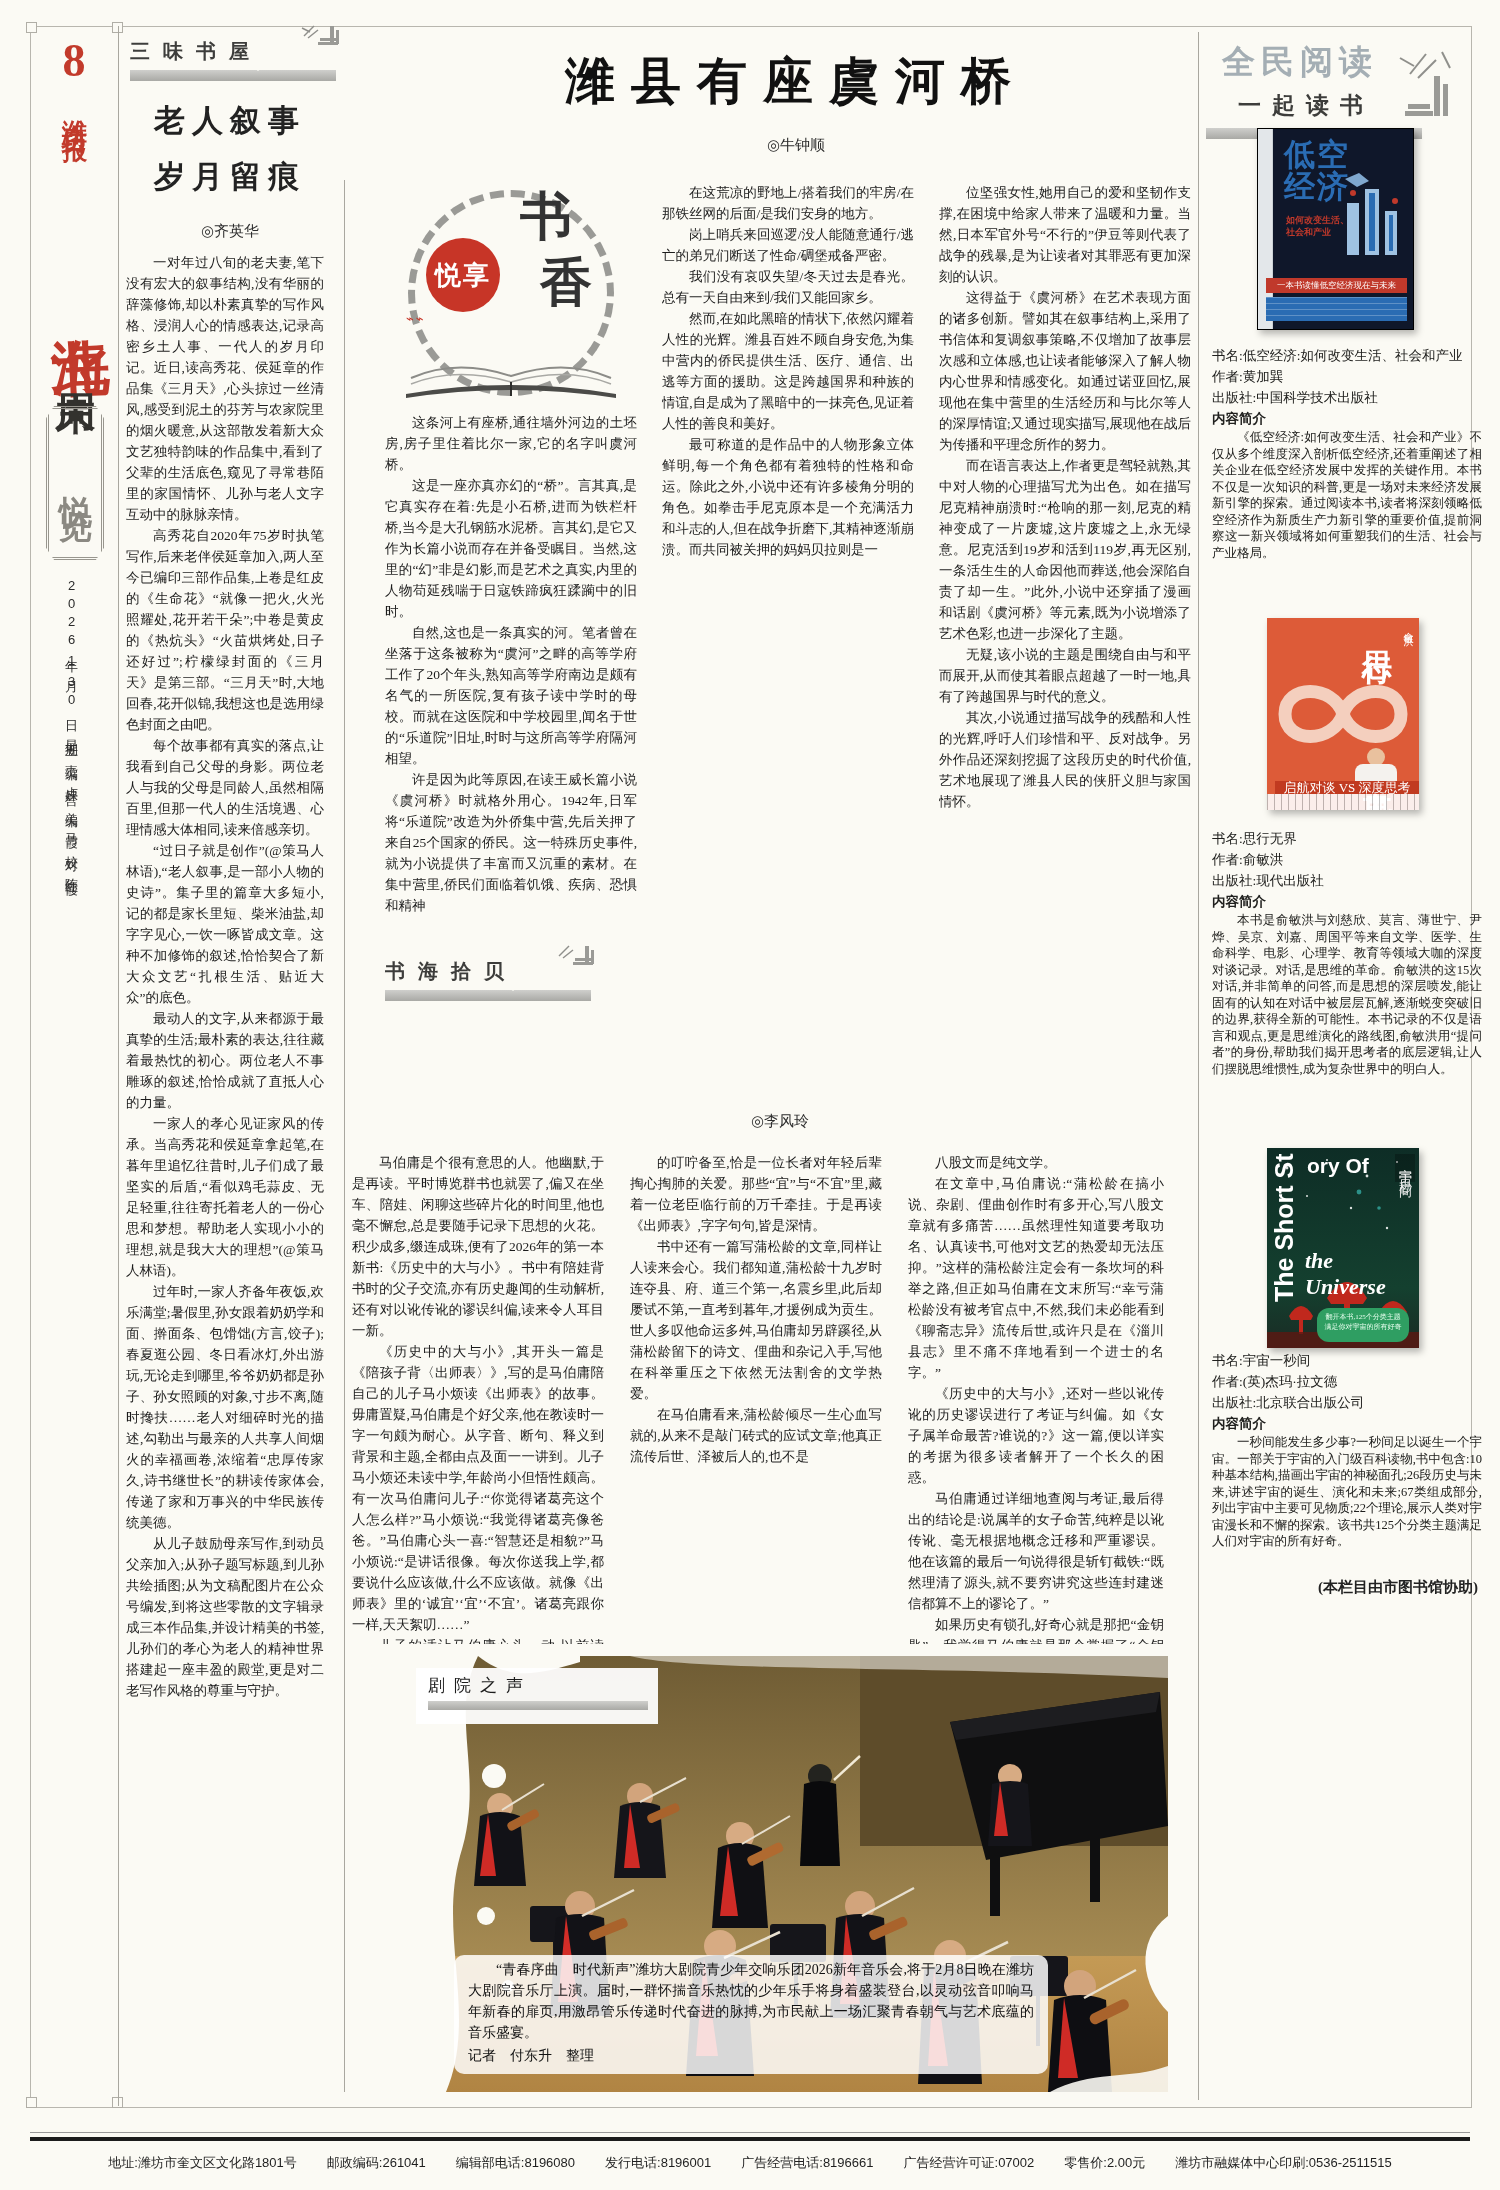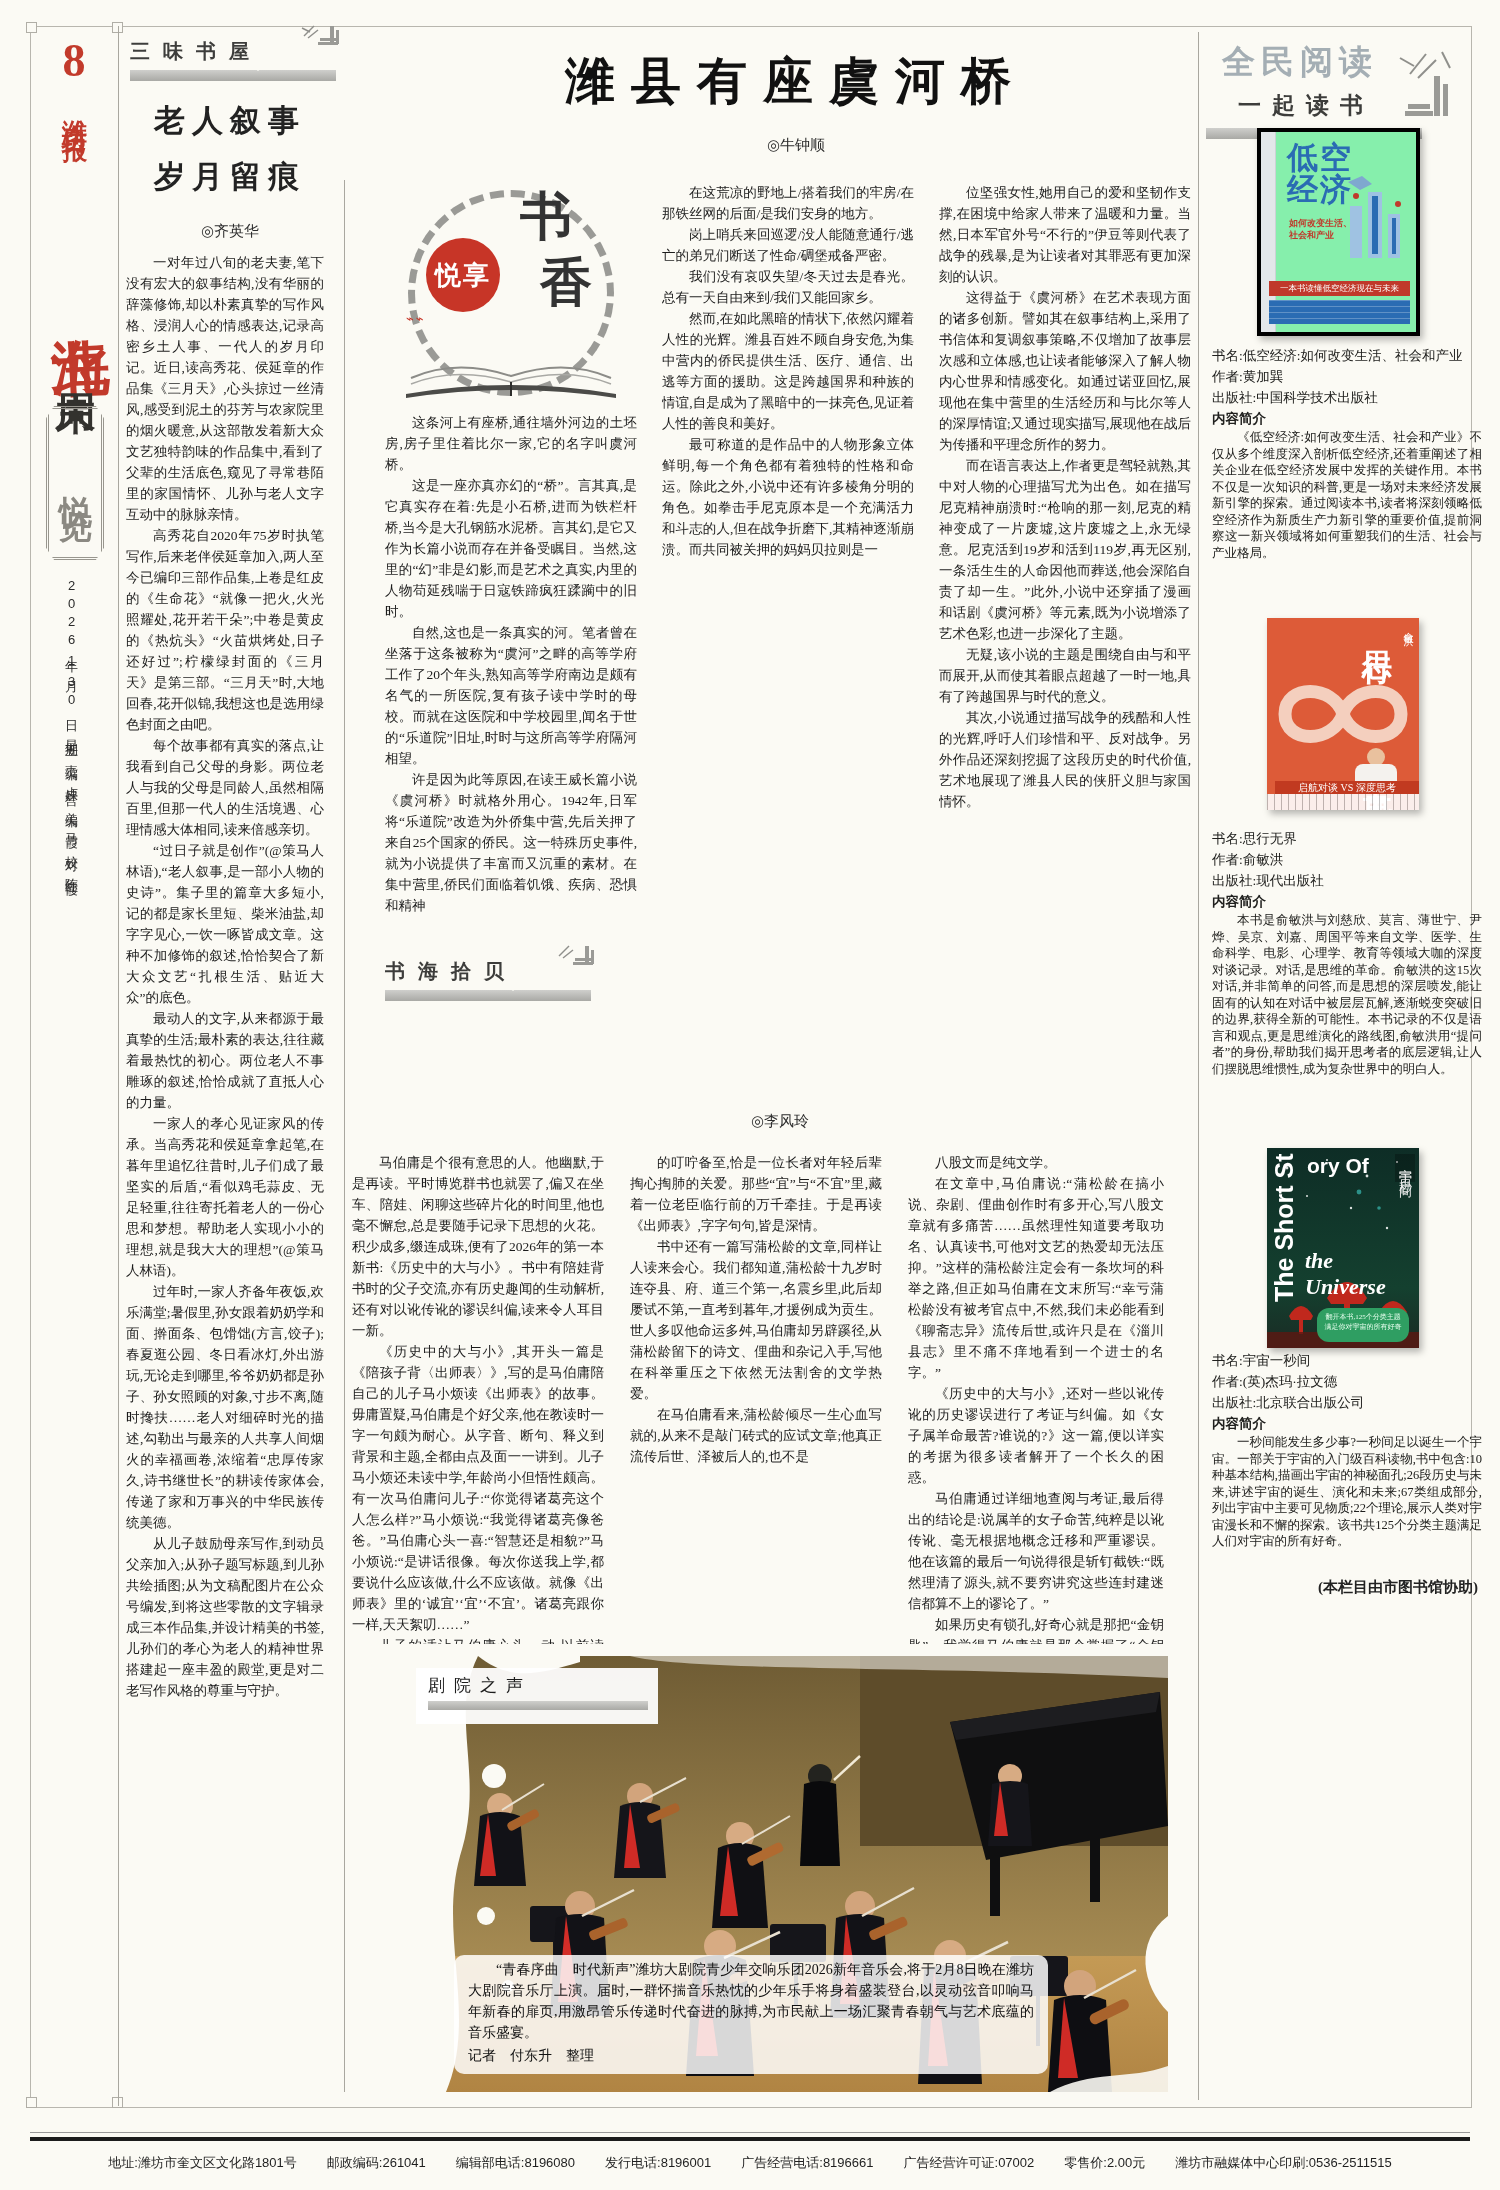--- a/index.html
+++ b/index.html
@@ -54,37 +54,37 @@
   
   .rc-head1{left:1222px;top:40px;font-size:33px;font-weight:800;letter-spacing:6px;color:#a4aeb4;}
   .rc-head2{left:1238px;top:90px;font-size:23px;font-weight:bold;letter-spacing:11px;color:#3d3d3b;}
   .rc-bar{left:1206px;top:128px;width:216px;height:11px;background:linear-gradient(#cfcfcc,#a9a9a5);}
   .book-cover{position:absolute;box-shadow:3px 4px 7px rgba(0,0,0,.28);overflow:hidden;}
   .book-info{position:absolute;left:1212px;width:270px;font-size:13.5px;line-height:21px;color:#20201e;}
   .book-info .ln{margin:0;}
   .book-info .intro{margin:0;font-size:12.5px;line-height:16.5px;text-align:justify;text-indent:2em;}
   .lib-credit{position:absolute;left:1212px;width:266px;text-align:right;font-size:15px;font-weight:bold;color:#222;}
   
-  #cover1{left:1257px;top:128px;width:155px;height:200px;background:#86efac;border:4px solid #000000;}
+  #cover1{left:1257px;top:128px;width:155px;height:200px;background:#0f172a;border:1px solid #000000;}
   #cover1 .spine{position:absolute;left:0;top:0;width:14px;height:100%;background:#e3e7ea;border-right:1px solid #ccd2d6;}
   #cover1 .t{position:absolute;left:26px;top:10px;font-size:31px;line-height:1.04;font-weight:900;color:#2a6cb3;letter-spacing:2px;}
   #cover1 .s{position:absolute;left:28px;top:86px;width:64px;font-size:9px;line-height:1.3;color:#c0392b;font-weight:bold;}
   #cover1 .band{position:absolute;left:8px;right:6px;bottom:36px;background:#c0392b;color:#fff;font-size:8.5px;
                 text-align:center;line-height:15px;white-space:nowrap;overflow:hidden;}
   #cover1 .foot{position:absolute;left:8px;right:6px;bottom:8px;height:24px;background:#2a6cb3;
                 background-image:linear-gradient(rgba(255,255,255,.25) 1px,transparent 1px);background-size:100% 6px;}
   
   #cover2{left:1267px;top:618px;width:152px;height:192px;background:#dd5b38;}
   #cover2 .t1,#cover2 .t2{position:absolute;color:#fff;font-weight:800;font-size:30px;writing-mode:vertical-rl;text-orientation:upright;letter-spacing:5px;}
   #cover2 .t1{right:22px;top:8px;}
   #cover2 .t2{right:22px;bottom:34px;}
   #cover2 .au{position:absolute;right:4px;top:6px;writing-mode:vertical-rl;text-orientation:upright;color:#fff;font-size:10px;letter-spacing:2px;}
   #cover2 .head{position:absolute;right:34px;bottom:44px;width:18px;height:18px;border-radius:50%;background:#e9c19e;}
   #cover2 .body{position:absolute;right:22px;bottom:28px;width:42px;height:18px;border-radius:8px 8px 0 0;background:#f4f2ee;}
-  #cover2 .strip1{position:absolute;left:0;right:0;bottom:16px;height:13px;background:#c13a20;color:#fff;font-size:10px;text-align:center;line-height:13px;white-space:nowrap;margin-left:8px;}
+  #cover2 .strip1{position:absolute;left:0;right:0;bottom:16px;height:13px;background:#c13a20;color:#fff;font-size:13px;text-align:center;line-height:13px;white-space:nowrap;margin-left:8px;}
   #cover2 .strip2{position:absolute;left:0;right:0;bottom:0;height:16px;background:#fff;
                   background-image:linear-gradient(90deg,#bbb 1px,transparent 1px);background-size:7px 100%;opacity:.9;}
   
   #cover3{left:1267px;top:1148px;width:152px;height:200px;background:linear-gradient(#0e2d26,#14402f 70%,#1a2b24);}
   #cover3 .eng{position:absolute;left:6px;top:4px;color:#fff;font-weight:800;font-size:25px;line-height:.95;
                font-family:"Liberation Sans","DejaVu Sans",sans-serif;writing-mode:vertical-rl;transform:rotate(180deg);height:150px;}
   #cover3 .eng2{position:absolute;left:40px;top:6px;color:#fff;font-weight:800;font-size:21px;font-family:"Liberation Sans",sans-serif;}
   #cover3 .eng3{position:absolute;left:38px;bottom:48px;color:#fff;font-size:22px;font-style:italic;font-weight:700;}
   #cover3 .cn{position:absolute;right:4px;top:6px;writing-mode:vertical-rl;text-orientation:upright;color:#eee;font-size:13px;letter-spacing:4px;background:rgba(0,0,0,.25);padding:4px 1px;}
   #cover3 .sticker{position:absolute;left:50px;bottom:6px;width:92px;height:34px;background:#2f9e62;border-radius:12px;

